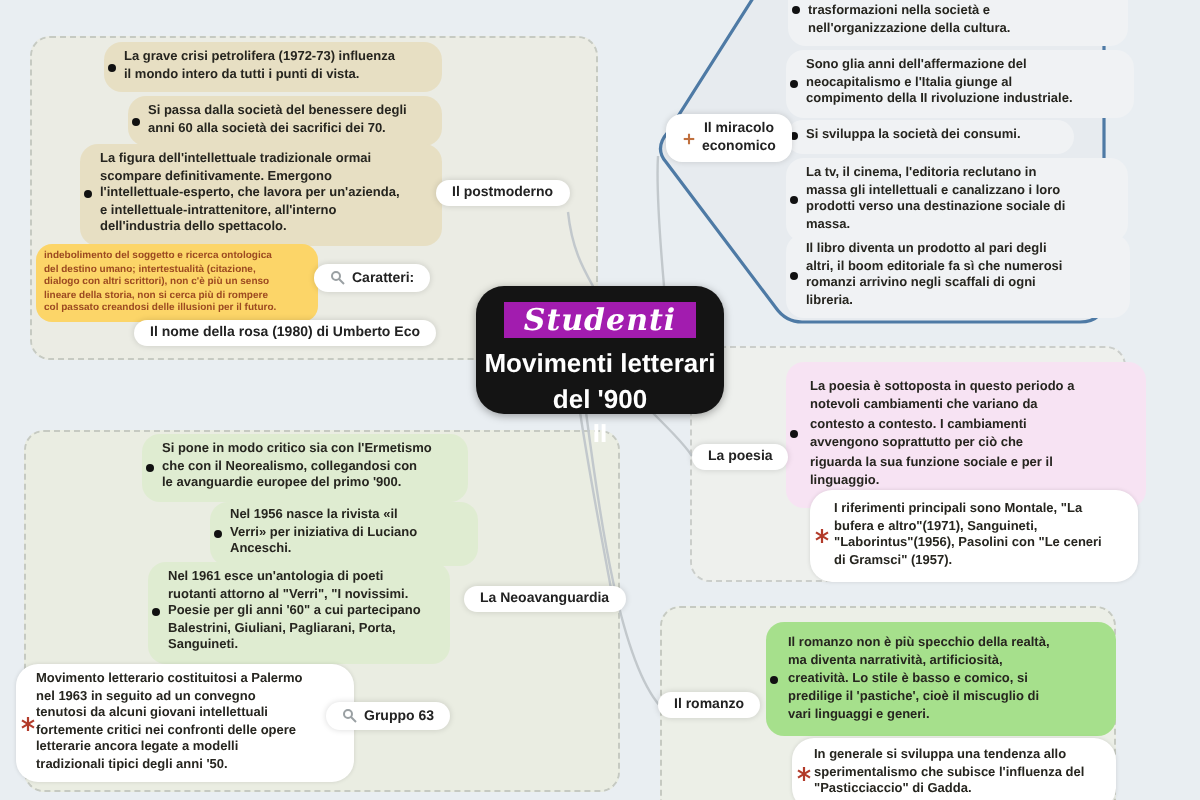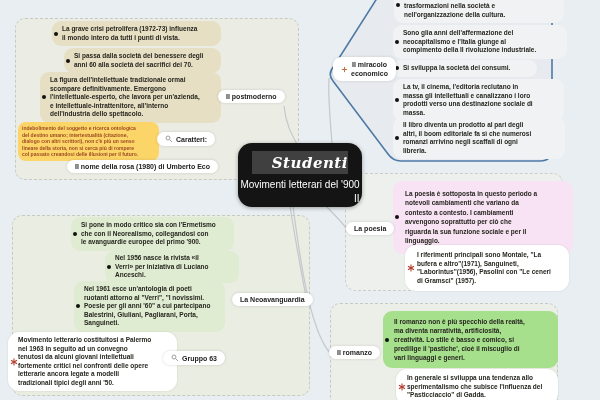--- a/index.html
+++ b/index.html
@@ -70,30 +70,30 @@
   #lbl-gruppo{left:163px;top:351px;}
   #lbl-nomerosa{left:67px;top:160px;}
   .icon-svg{display:block;}
   
   #center-node{
     position:absolute;left:238px;top:143px;width:124px;height:64px;z-index:4;
     background:#141414;border-radius:14px;box-shadow:0 1px 4px rgba(0,0,0,.35);
     display:flex;flex-direction:column;align-items:center;
   }
   #logo-band{
-    margin-top:8px;background:#404040;width:96px;height:23px;
-    display:flex;align-items:center;justify-content:flex-end;
+    margin-top:8px;background:#a21caf;width:96px;height:23px;
+    display:flex;align-items:center;justify-content:center;
   }
   #logo-text{
     font-family:"DejaVu Serif",serif;font-style:italic;font-weight:bold;
     color:#fff;font-size:15px;letter-spacing:.5px;
   }
   #center-title{
-    margin-top:4px;color:#fff;font-size:10px;font-weight:normal;
-    text-align:right;white-space:pre-line;line-height:1.35;
+    margin-top:4px;color:#fff;font-size:13px;font-weight:bold;
+    text-align:center;white-space:pre-line;line-height:1.35;
   }
 </style>
 </head>
 <body>
 
 <div class="cont" id="cont-postmoderno"></div>
 <div class="cont" id="cont-neo"></div>
 <div class="cont" id="cont-poesia"></div>
 <div class="cont" id="cont-romanzo"></div>
 

